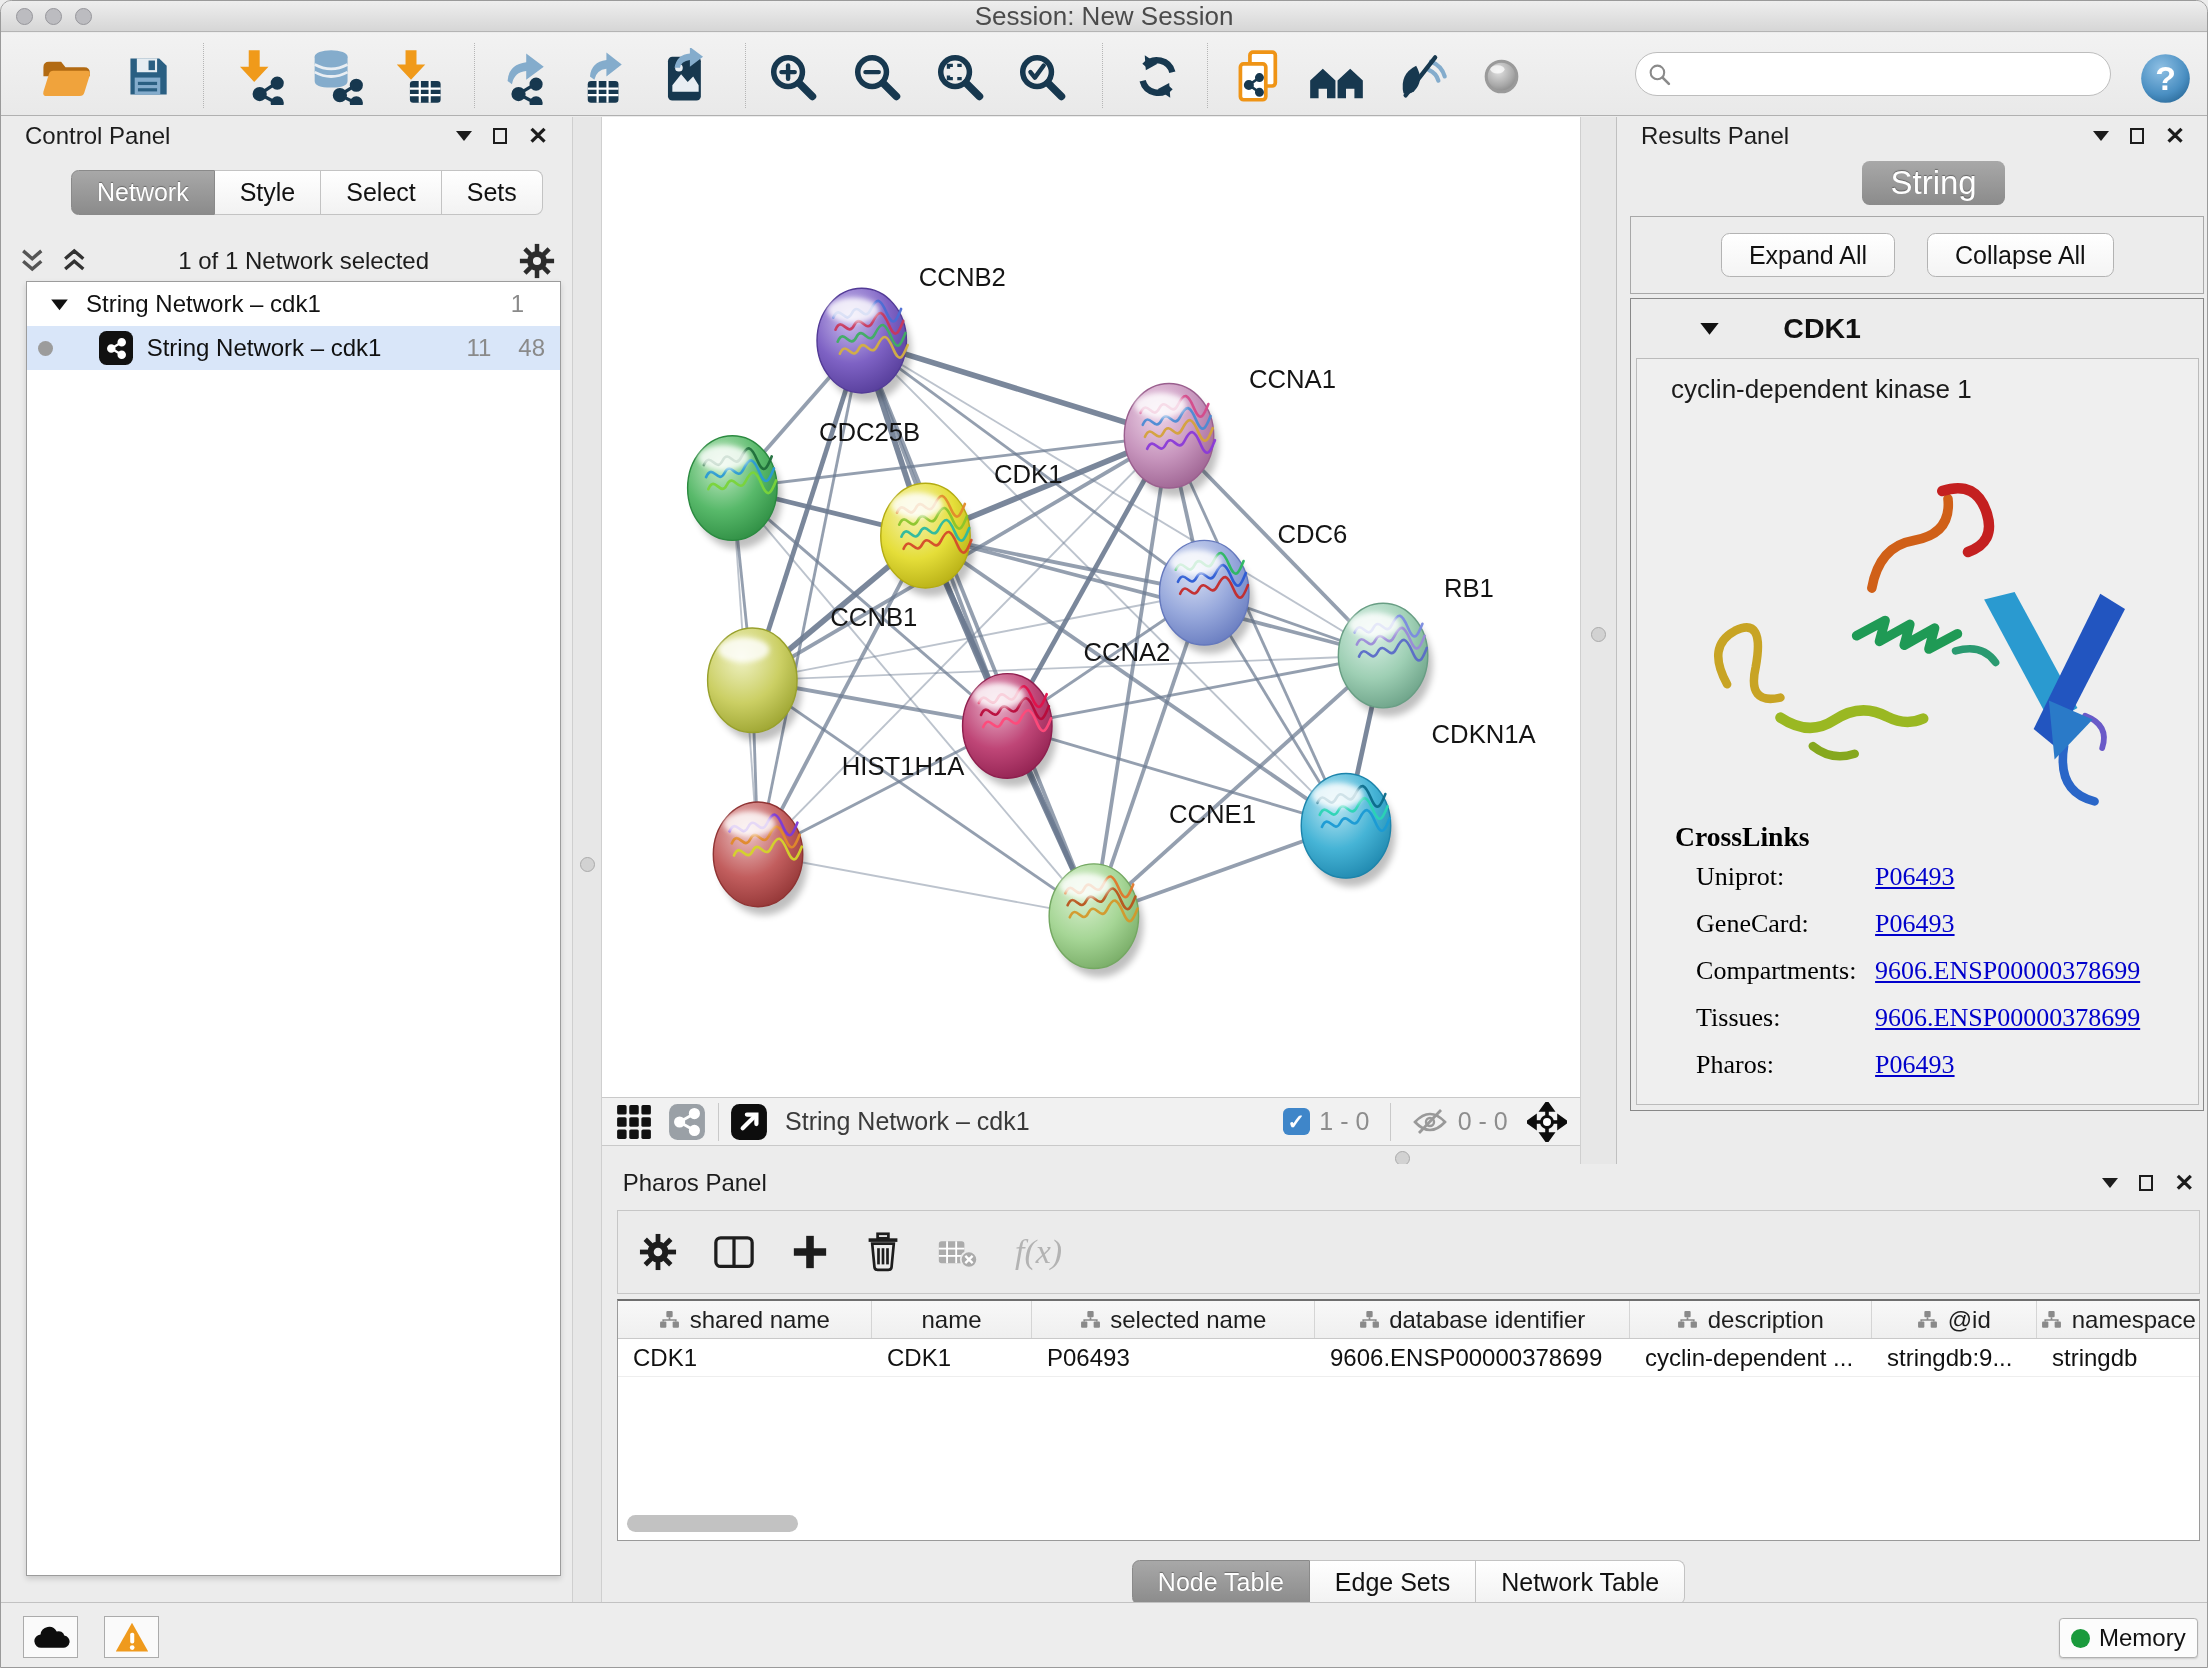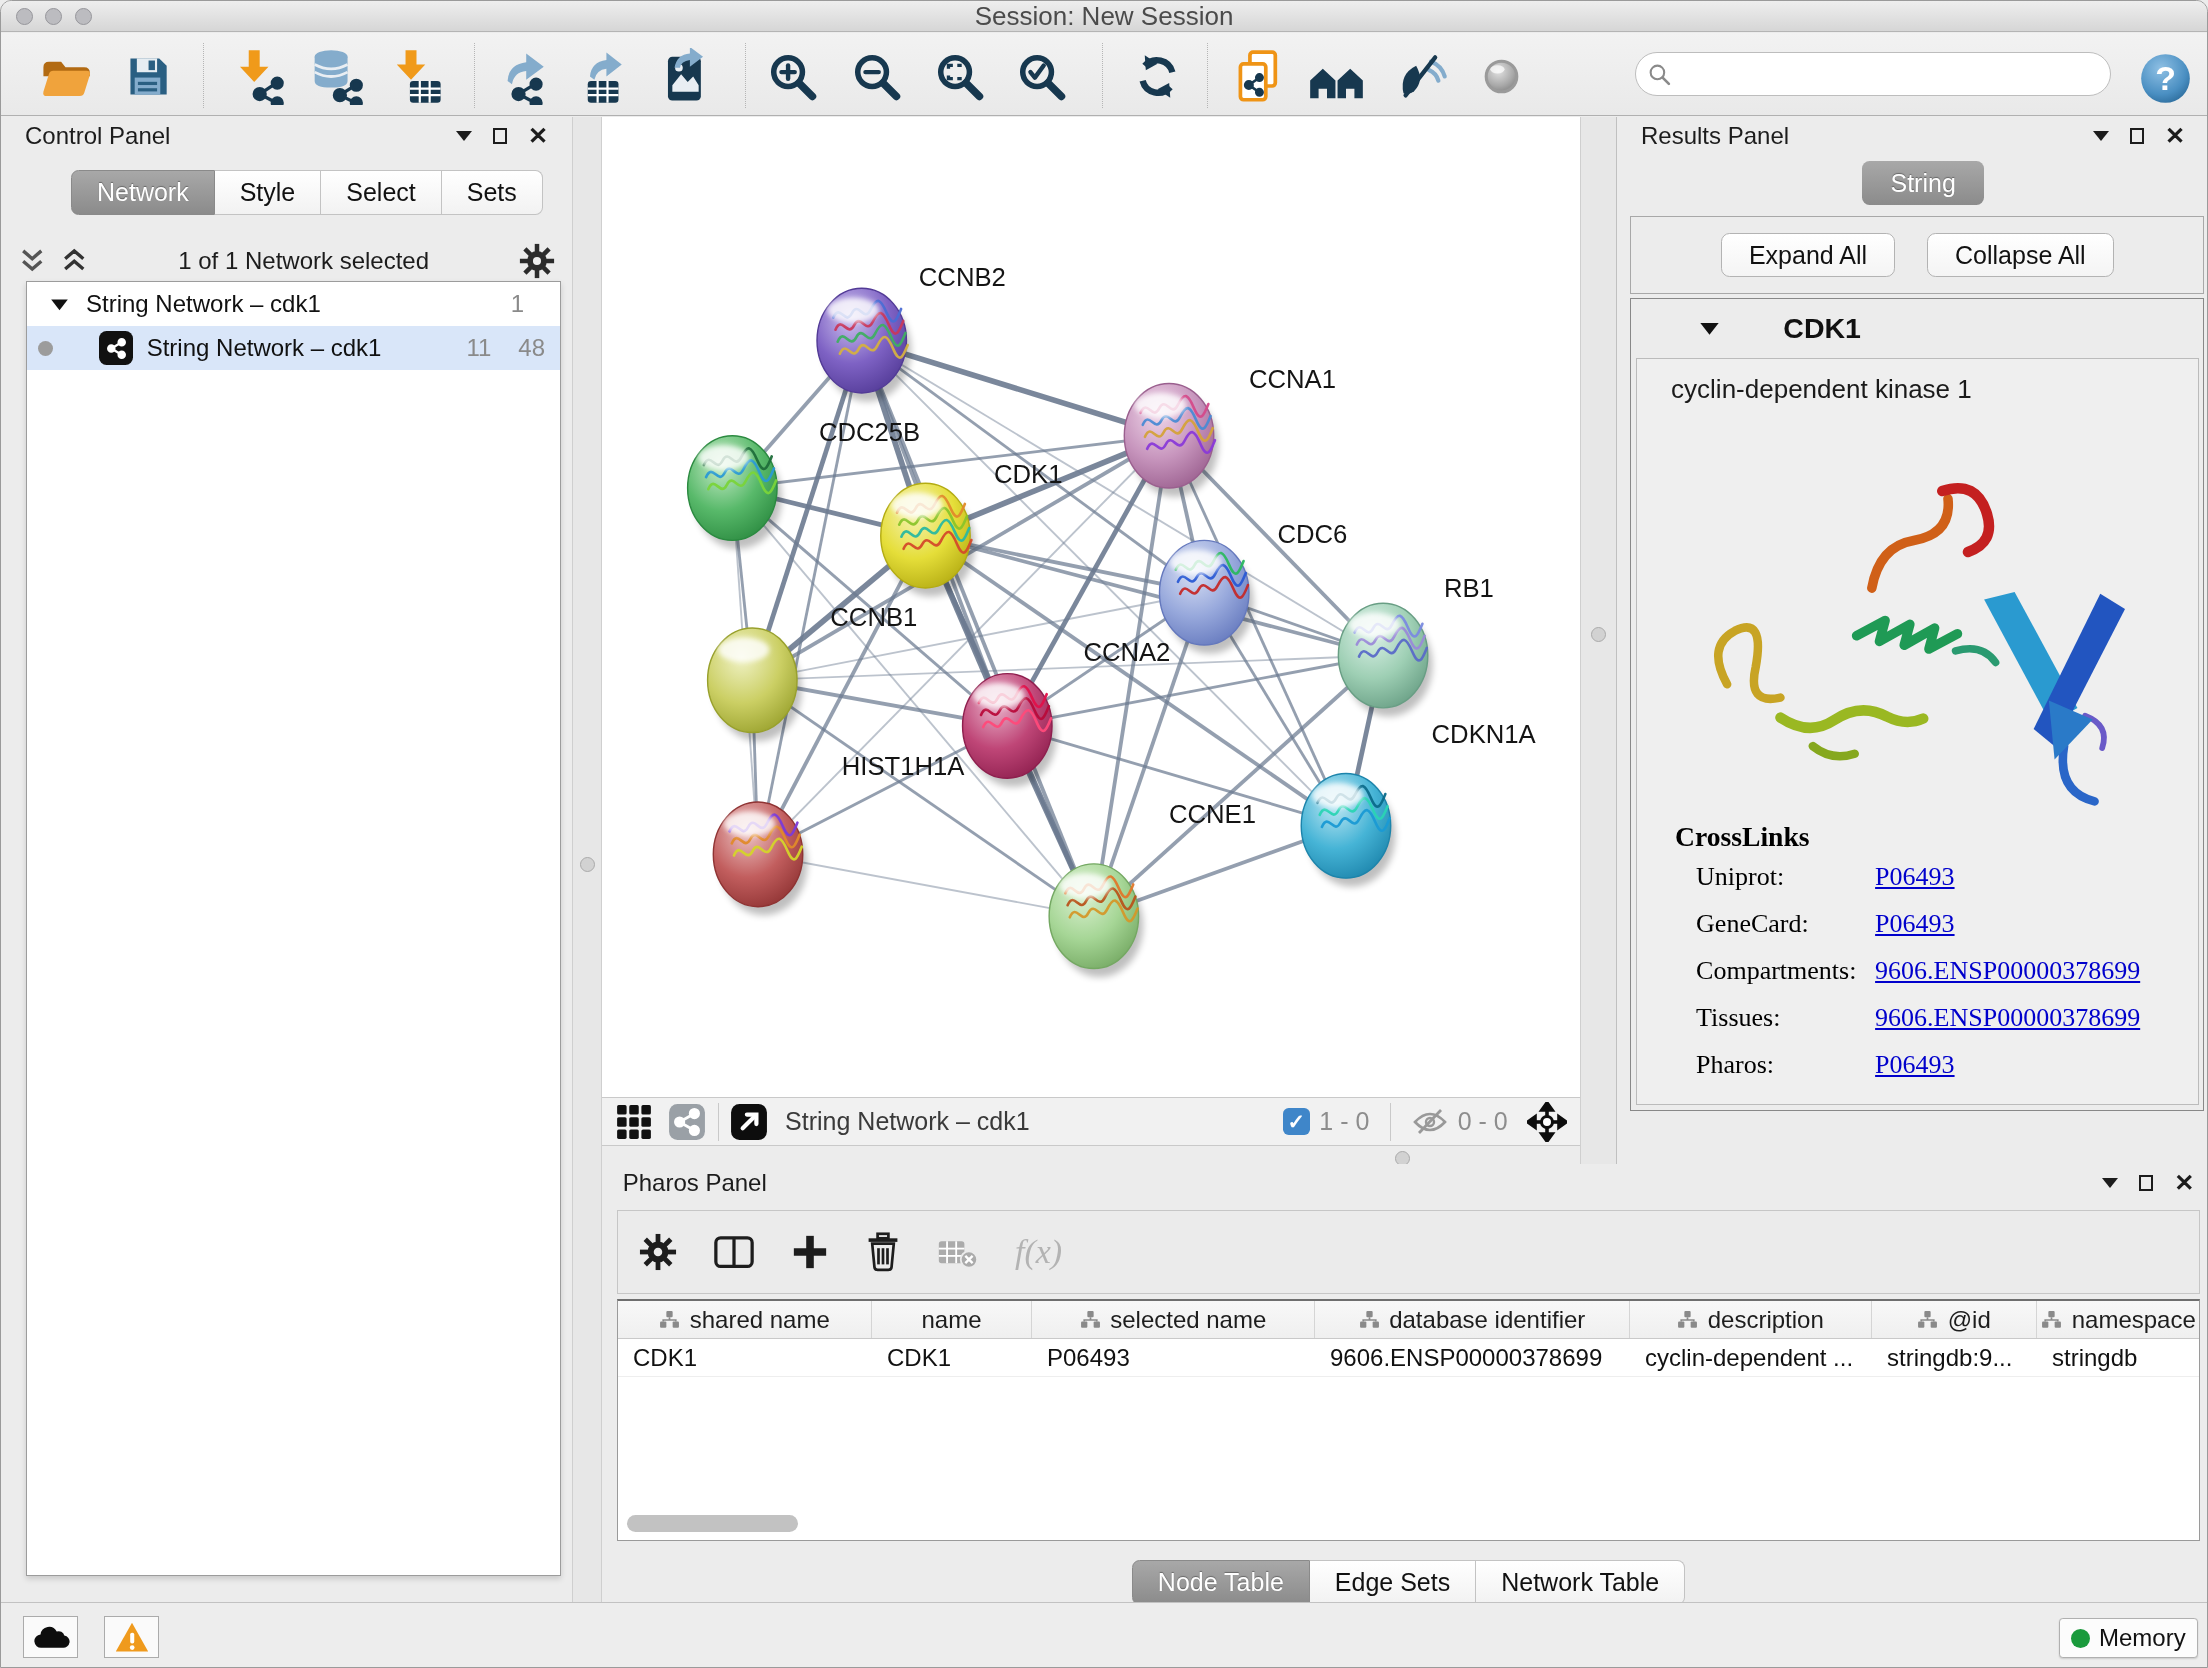--- a/index.html
+++ b/index.html
@@ -61,21 +61,21 @@
   .nf-sep { width:0; height:38px; border-left:1px solid #c9c9c9; margin:0 11.4px; }
   .nf-title { font-size:25px; color:#3a3a3a; margin-left:17px; }
   .nf-right { margin-left:auto; display:flex; align-items:center; gap:9.5px; padding-right:13.3px; }
   .nf-num { font-size:25px; color:#8d8d8d; }
   .checkbox-blue { width:27px; height:27px; border-radius:5.7px; background:#3f86c9; color:#fff; font-size:21px; font-weight:bold;
     display:flex; align-items:center; justify-content:center; cursor:pointer; }
 
   
   .results-panel { position:absolute; left:1615px; top:0; width:593px; height:1047px; background:#ececec; border-left:1px solid #c0c0c0; }
   .rp-tab { position:absolute; left:245px; top:44px; height:44px; padding:0 28.5px;
-    background:linear-gradient(#a8a8a8,#8b8b8b); color:#fff; font-size:25px; border-radius:7.6px;
+    background:linear-gradient(#a8a8a8,#8b8b8b); color:#fff; font-size:33px; border-radius:7.6px;
     display:flex; align-items:center; text-shadow:0 -1px 1px rgba(0,0,0,.35); cursor:pointer; }
   .rp-btnbox { position:absolute; left:13.3px; top:99px; width:574px; height:78px; background:#ececec; border:1.9px solid #a8a8a8; display:flex; align-items:center; justify-content:center; gap:32px; }
   .btn { background:linear-gradient(#ffffff,#f4f4f4); border:1.4px solid #b3b3b3; border-radius:8.6px;
     font-size:25px; color:#111; padding:6.7px 27px; cursor:pointer; font-family:"Liberation Sans",sans-serif; }
   .rp-entry { position:absolute; left:13.3px; top:181px; width:574px; height:813px; border:1.9px solid #888; background:#ececec; }
   .rp-entry-head { height:59px; display:flex; align-items:center; }
   .rp-entry-name { font-size:28.5px; font-weight:bold; color:#111; margin-left:63px; }
   .rp-content { position:absolute; left:4.8px; right:4.8px; top:59px; bottom:4.8px; background:#efefef; border:1px solid #bbb; }
   .rp-desc { font-size:26px; color:#1a1a1a; padding:15px 0 0 34px; }
   .crosslinks { position:absolute; left:0; top:462px; width:100%; font-family:"Liberation Serif", serif; }

